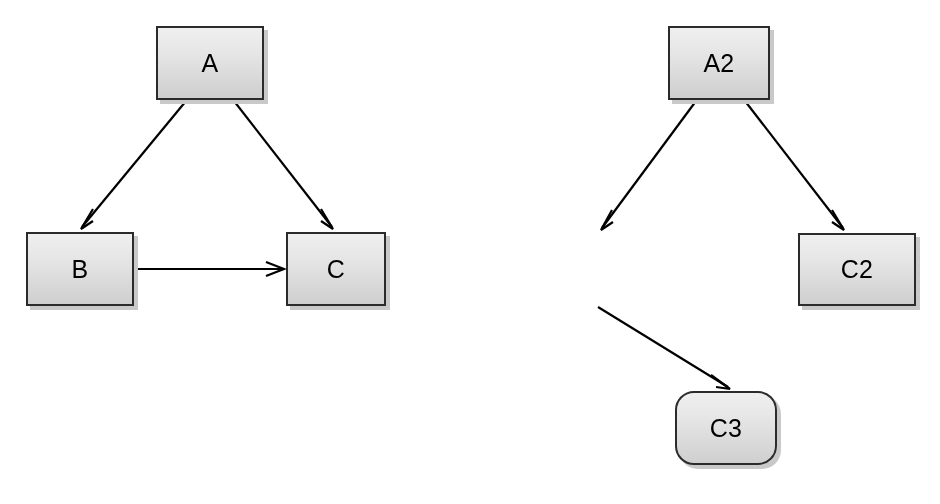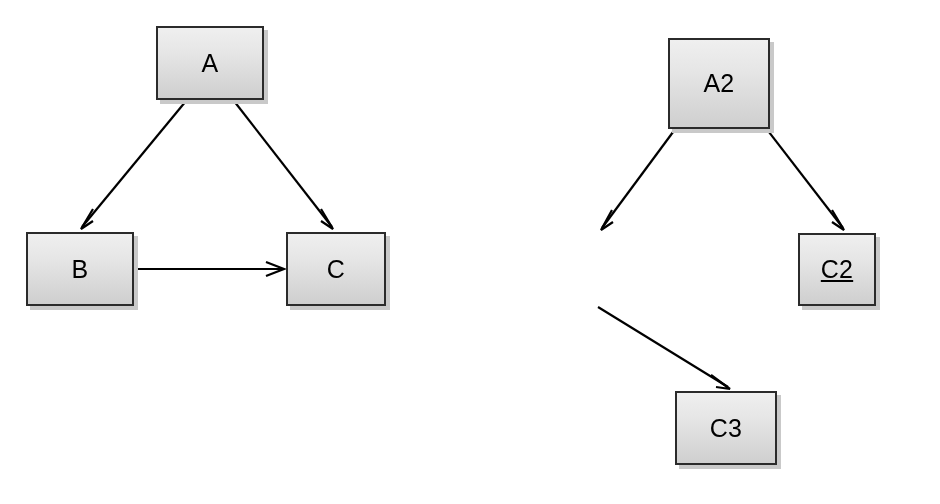--- a/index.html
+++ b/index.html
@@ -90,26 +90,26 @@
   </div>
 
   <div class="node" style="left:26px; top:232px; width:108px; height:74px;">
     <span class="node-label">B</span>
   </div>
 
   <div class="node" style="left:286px; top:232px; width:100px; height:74px;">
     <span class="node-label">C</span>
   </div>
 
-  <div class="node" style="left:668px; top:38px; width:102px; height:91px;">
+  <div class="node" style="left:668px; top:26px; width:102px; height:74px;">
     <span class="node-label">A2</span>
   </div>
 
 
-  <div class="node" style="left:798px; top:233px; width:78px; height:73px;text-decoration:underline;">
+  <div class="node" style="left:798px; top:233px; width:118px; height:73px;">
     <span class="node-label">C2</span>
   </div>
 
-  <div class="node" style="left:675px; top:391px; width:102px; height:74px;">
+  <div class="node" style="left:675px; top:391px; width:102px; height:74px;border-radius:19px;">
     <span class="node-label">C3</span>
   </div>
 
 </div>
 
 </body></html>

